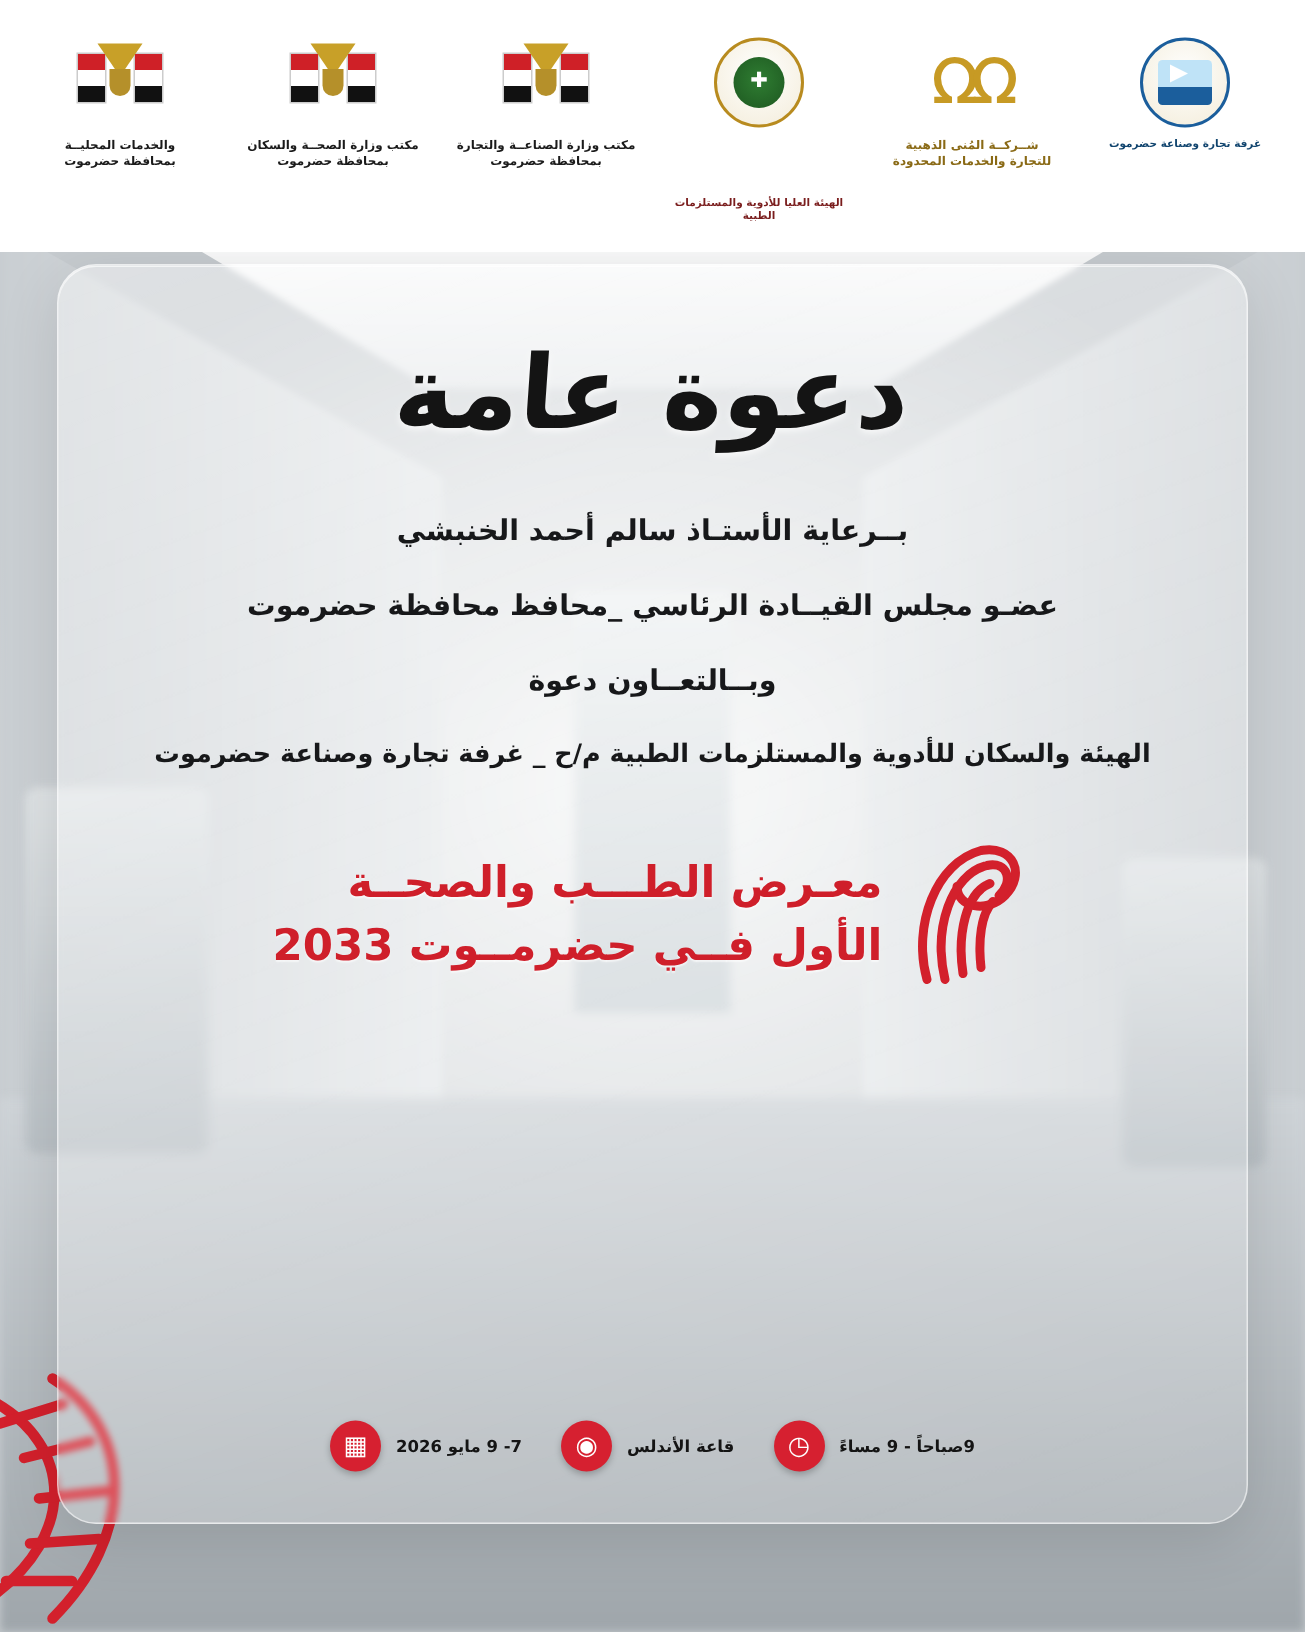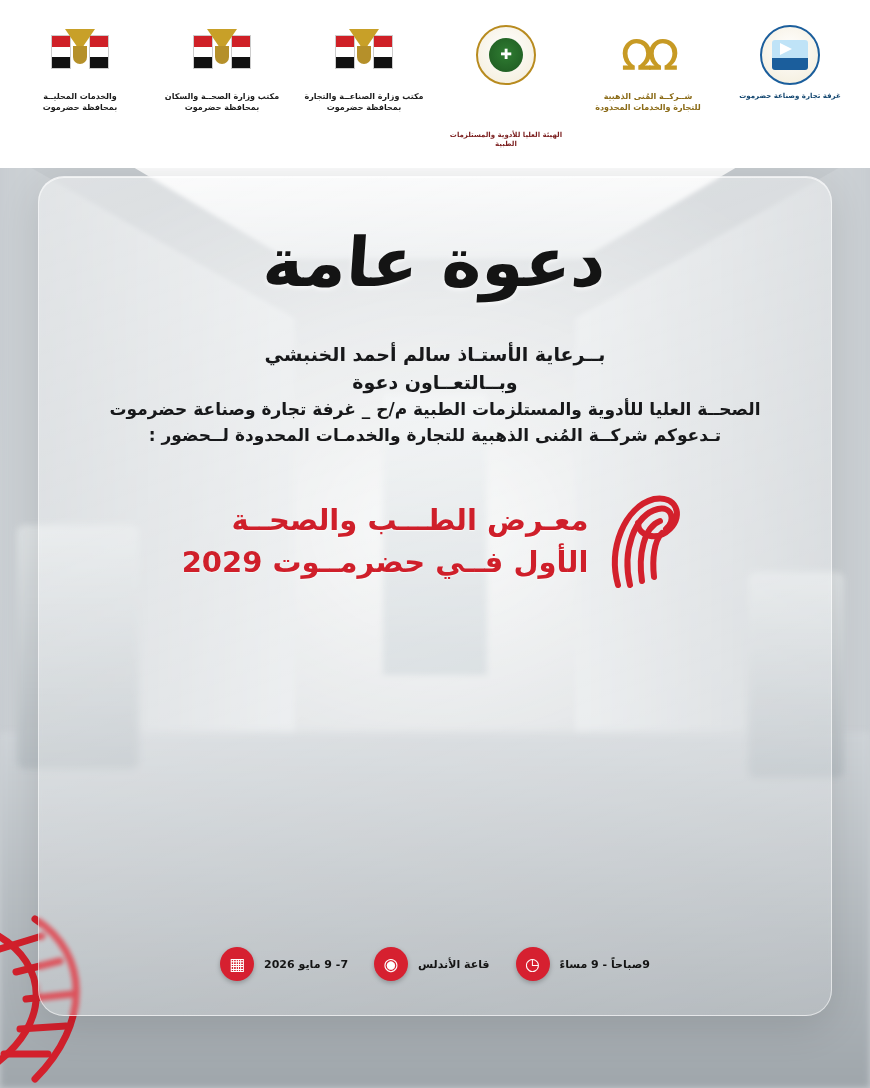--- a/index.html
+++ b/index.html
@@ -163,21 +163,21 @@
     font-family:"DejaVu Sans", sans-serif;
     font-size:68px;line-height:1;font-weight:bold;color:#141414;
     text-shadow:0 2px 4px rgba(255,255,255,.7);
     letter-spacing:-2px;
     margin:6px 0 0 0;
     transform:skewX(-4deg);
   }
 
   .lines{
     margin-top:46px;width:100%;
-    display:flex;flex-direction:column;align-items:center;gap:6px;
+    display:flex;flex-direction:column;align-items:center;gap:28px;
     color:#17181a;
   }
   .lines .ln{
     font-size:19px;font-weight:bold;letter-spacing:.5px;
     text-align:center;white-space:nowrap;
   }
   .lines .ln.sm{font-size:17px;}
 
   .event{
     margin-top:44px;
@@ -299,29 +299,29 @@
       <path d="M14 140 L 58 140"></path>
     </g>
   </svg>
 
   <div class="card">
 
     <div class="headline">دعوة عامة</div>
 
     <div class="lines">
       <div class="ln">بــرعاية الأستـاذ سالم أحمد الخنبشي</div>
+      <div class="ln">عضـو مجلس القيــادة الرئاسي _محافظ محافظة حضرموت</div>
       <div class="ln">وبــالتعــاون دعوة</div>
-      <div class="ln sm">الصحــة العليا للأدوية والمستلزمات الطبية م/ح  _  غرفة تجارة وصناعة حضرموت</div>
-      <div class="ln sm">تـدعوكم شركــة المُنى الذهبية للتجارة والخدمـات المحدودة لــحضور :</div>
+      <div class="ln sm">الهيئة والسكان للأدوية والمستلزمات الطبية م/ح  _  غرفة تجارة وصناعة حضرموت</div>
     </div>
 
     <div class="event">
       <div class="txt">
         <span>معـرض الطـــب والصحــة</span>
-        <span class="l2">الأول فــي حضرمــوت 2029</span>
+        <span class="l2">الأول فــي حضرمــوت 2033</span>
       </div>
       <svg class="emblem" viewBox="0 0 84 104">
         <g fill="none" stroke="#d3202c" stroke-width="6" stroke-linecap="round">
           <path d="M14 96 C 4 60, 20 18, 50 10 C 72 6, 80 26, 66 40 C 54 52, 34 48, 34 34"></path>
           <path d="M26 96 C 18 62, 30 26, 54 20 C 68 17, 72 31, 62 40"></path>
           <path d="M38 92 C 34 66, 40 38, 56 32"></path>
           <path d="M50 88 C 48 70, 50 52, 58 44"></path>
         </g>
       </svg>
     </div>

